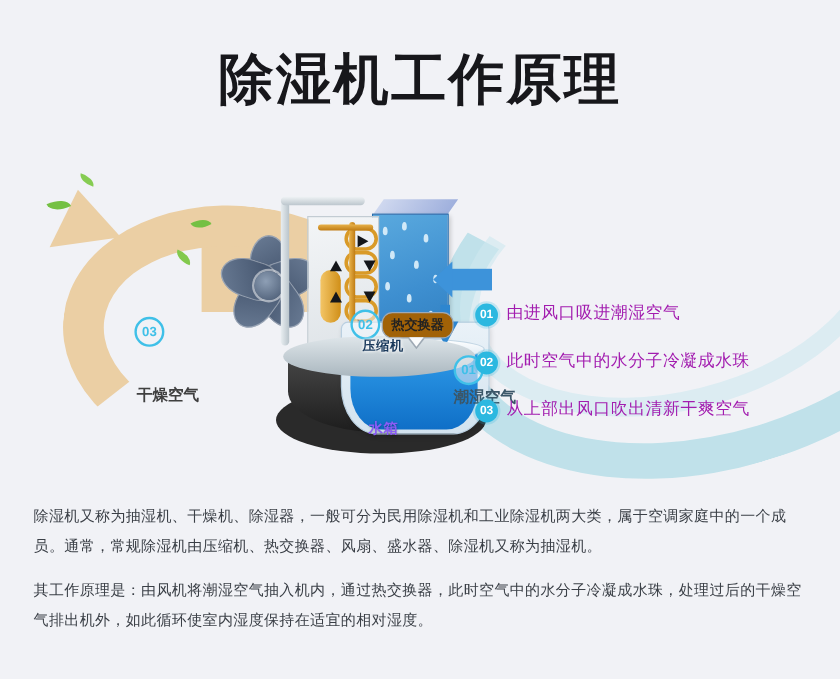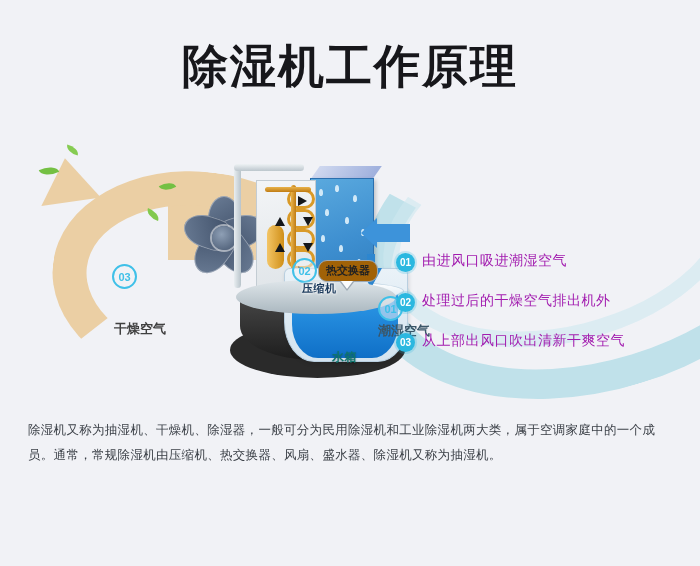--- a/index.html
+++ b/index.html
@@ -226,21 +226,21 @@
 
   
   .mlabel{
     position:absolute;
     font-size:11px;color:#1b3a5c;font-weight:bold;
     letter-spacing:.5px;
     white-space:nowrap;
     text-shadow:0 0 3px #fff,0 0 3px #fff;
   }
   #label-compressor{left:262px;top:281px;margin-left:40px;}
-  #label-tank{left:332px;top:349px;color:#0f766e;text-shadow:0 1px 2px rgba(0,0,0,.35);font-size:12px;}
+  #label-tank{left:307px;top:349px;color:#8b5cf6;text-shadow:0 1px 2px rgba(0,0,0,.35);font-size:12px;}
 
   
   #callout-hx{
     position:absolute;left:318px;top:150px;
     background:#a16207;border:1.5px solid #9ea9b4;
     border-radius:9px;
     padding:2px 7px 3px;
     font-size:11px;color:#222;white-space:nowrap;font-weight:bold;
   }
   #callout-hx:after{
@@ -394,25 +394,26 @@
   <div class="mlabel" id="label-compressor">压缩机</div>
   <div class="mlabel" id="label-tank">水箱</div>
 
   <div id="legend">
     <div class="leg-row">
       <div class="leg-badge">01</div>
       <div class="leg-text">由进风口吸进潮湿空气</div>
     </div>
     <div class="leg-row">
       <div class="leg-badge">02</div>
-      <div class="leg-text">处理过后的干燥空气排出机外</div>
+      <div class="leg-text">此时空气中的水分子冷凝成水珠</div>
     </div>
     <div class="leg-row">
       <div class="leg-badge">03</div>
       <div class="leg-text">从上部出风口吹出清新干爽空气</div>
     </div>
   </div>
 
   <div id="copy">
     <p class="para">除湿机又称为抽湿机、干燥机、除湿器，一般可分为民用除湿机和工业除湿机两大类，属于空调家庭中的一个成员。通常，常规除湿机由压缩机、热交换器、风扇、盛水器、除湿机又称为抽湿机。</p>
+    <p class="para">其工作原理是：由风机将潮湿空气抽入机内，通过热交换器，此时空气中的水分子冷凝成水珠，处理过后的干燥空气排出机外，如此循环使室内湿度保持在适宜的相对湿度。</p>
   </div>
 
 </div>
 
 </body></html>

